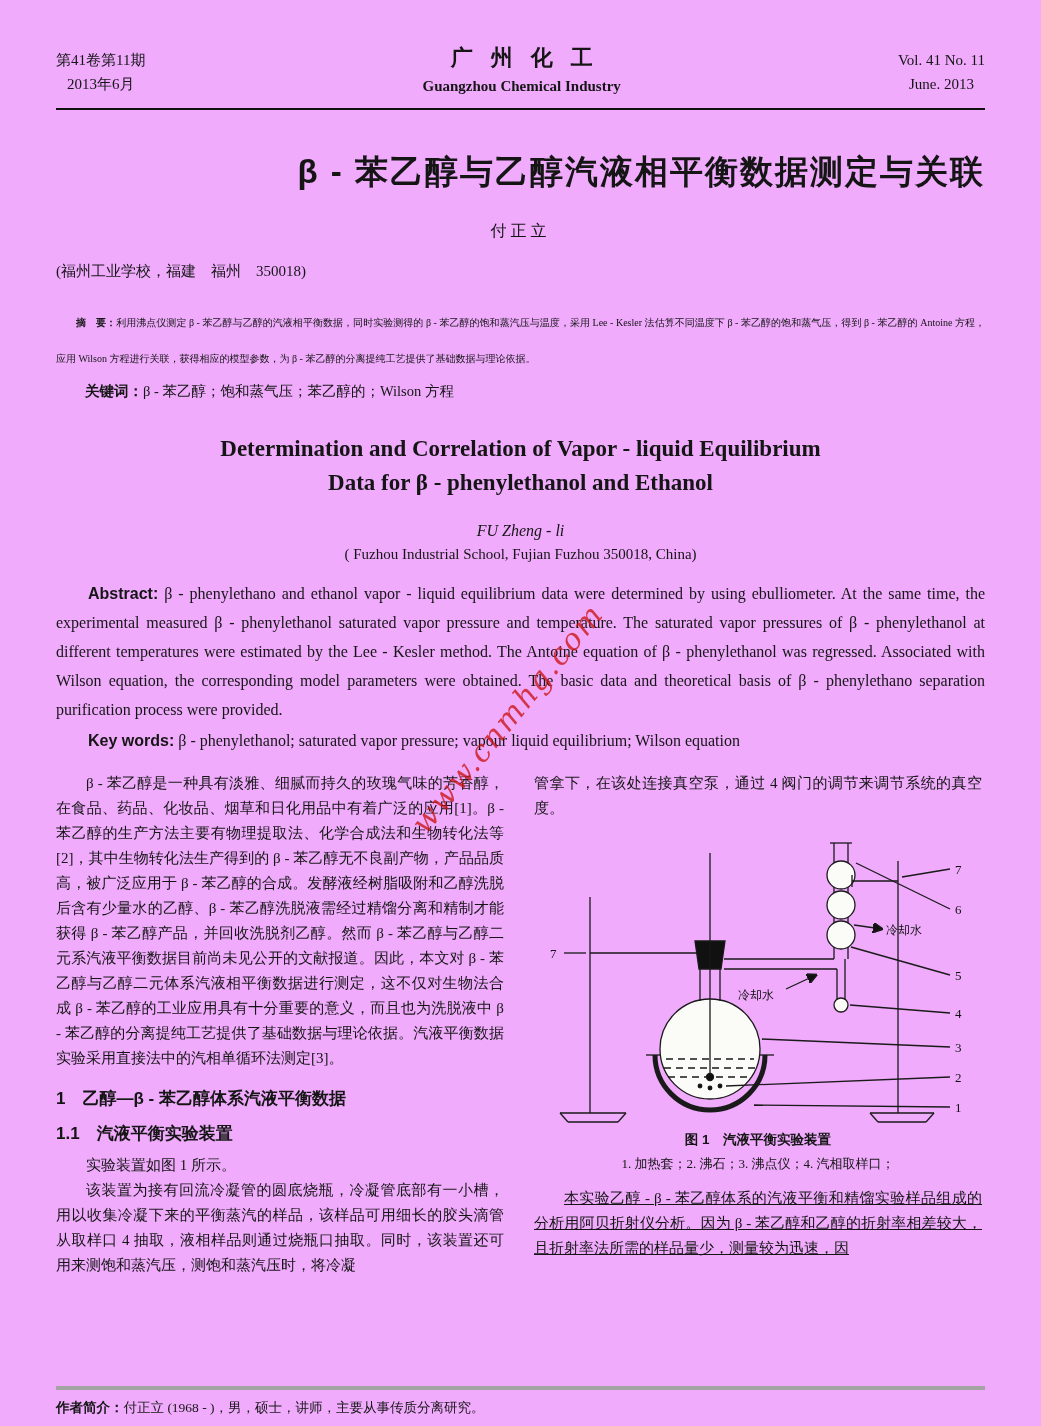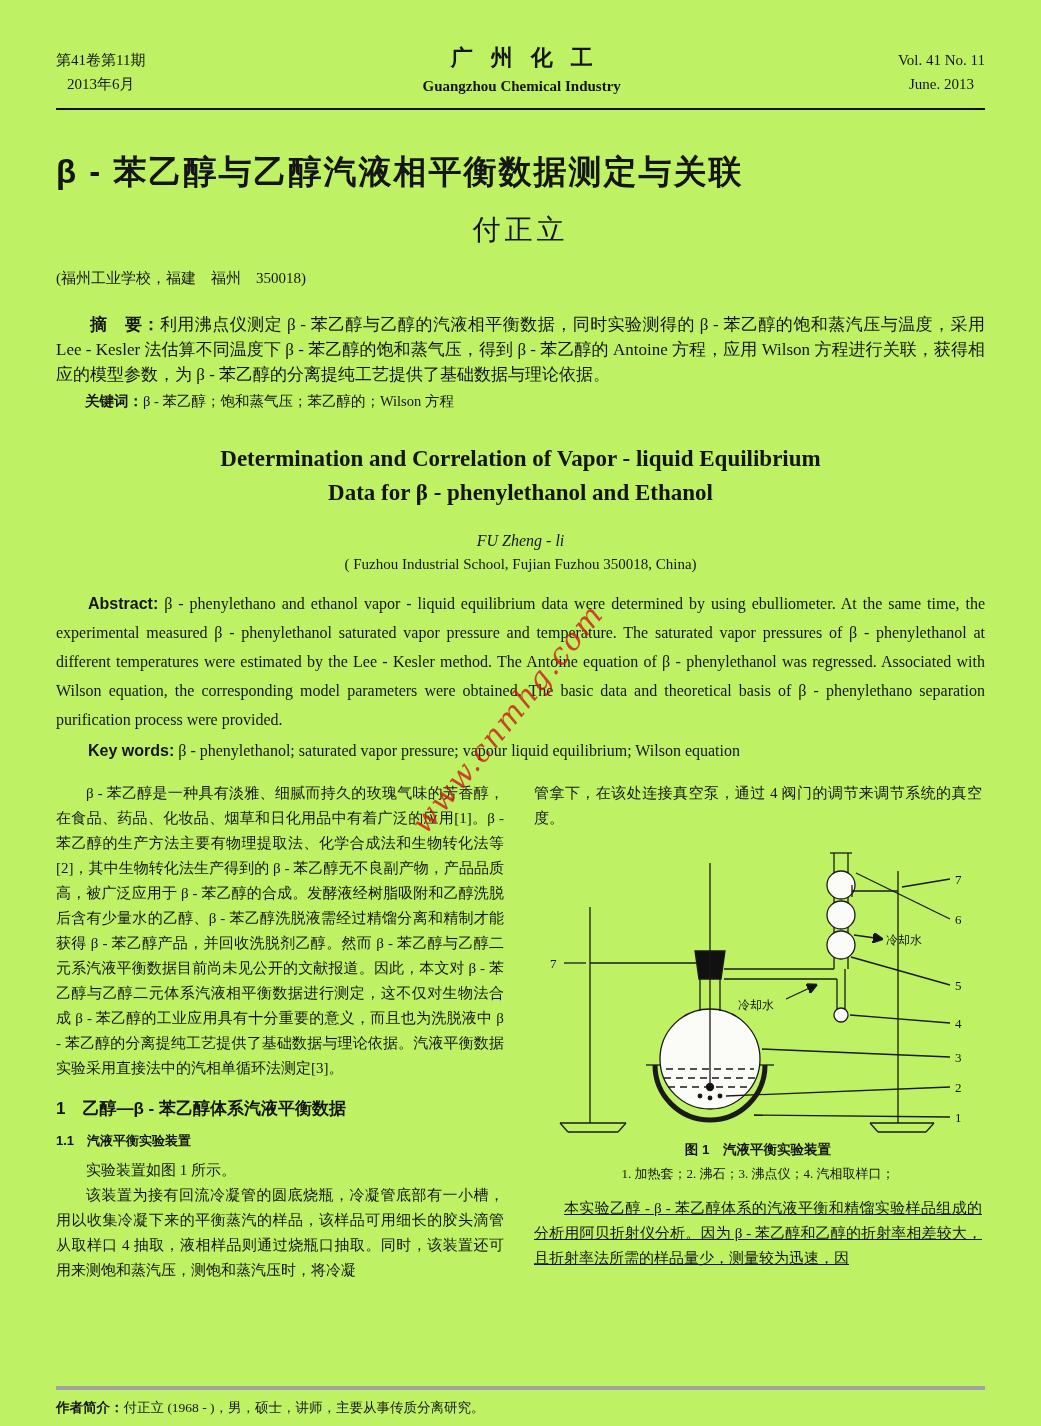--- a/index.html
+++ b/index.html
@@ -1,56 +1,56 @@
 <!DOCTYPE html>
 <html><head>
 <meta charset="utf-8">
 <style>
   * { margin:0; padding:0; box-sizing:border-box; }
   html,body { background:#e8e8e4; }
   .page {
     width:1041px; height:1426px; margin:0 auto; position:relative;
-    background:#bef264; color:#151515; overflow:hidden;
+    background:#f0abfc; color:#151515; overflow:hidden;
     font-family:"Liberation Serif","DejaVu Serif",serif;
     padding:46px 56px 0 56px;
   }
   
   .header { display:flex; justify-content:space-between; align-items:center;
             padding-bottom:10px; border-bottom:2.5px solid #111; }
   .header .hblock { text-align:center; font-size:15px; line-height:24px; }
   .journal-cn { font-size:22px; letter-spacing:18px; text-indent:18px; font-weight:bold; font-family:"Liberation Serif",serif; }
   .journal-en { font-size:15px; font-weight:bold; margin-top:4px; }
   
-  .title-cn { text-align:left; font-size:33px; font-weight:bold; letter-spacing:2px;
+  .title-cn { text-align:right; font-size:33px; font-weight:bold; letter-spacing:2px;
               margin-top:40px; font-family:"Liberation Sans","DejaVu Sans",sans-serif; }
-  .author-cn { text-align:center; font-size:28px; margin-top:16px; letter-spacing:4px; }
+  .author-cn { text-align:center; font-size:16px; margin-top:26px; letter-spacing:4px; }
   .affil-cn { font-size:15px; margin-top:20px; }
   
   .meta-block { margin-top:24px; }
-  .p-abs { font-size:17px; line-height:25px; text-align:justify; text-indent:2em; }
+  .p-abs { font-size:10px; line-height:36px; text-align:justify; text-indent:2em; }
   .p-kw  { font-size:14.5px; line-height:25px; text-indent:2em; margin-top:2px; }
   .p-clc { font-size:14.5px; line-height:25px; text-indent:2em; margin-top:4px; display:flex; }
   .p-clc .seg1 { margin-left:2em; }
   .p-clc .seg2 { margin-left:70px; }
   .p-clc .seg3 { margin-left:80px; }
   .blabel { font-weight:bold; font-family:"Liberation Sans","DejaVu Sans",sans-serif; }
   
   .title-en { text-align:center; font-weight:bold; font-size:23px; line-height:34px; margin-top:28px; }
   .author-en { text-align:center; font-style:italic; font-size:16px; margin-top:22px; }
   .affil-en { text-align:center; font-size:15px; margin-top:6px; }
   .p-abs-en { font-size:16px; line-height:29px; text-align:justify; text-indent:2em; margin-top:16px; }
   .p-kw-en { font-size:16px; line-height:29px; text-indent:2em; margin-top:2px; }
   
   .columns { display:flex; gap:30px; margin-top:16px; }
   .col { width:448px; }
   .p { font-size:15px; line-height:25px; text-align:justify; }
   .indent { text-indent:2em; }
   .sec1 { font-size:17px; font-weight:bold; margin-top:16px;
           font-family:"Liberation Sans","DejaVu Sans",sans-serif; }
-  .sec11 { font-size:13px; font-weight:bold; margin-top:12px;
+  .sec11 { font-size:17px; font-weight:bold; margin-top:12px;
            font-family:"Liberation Sans","DejaVu Sans",sans-serif; }
   .after-sec { margin-top:8px; }
   
   .figure-box { margin-top:6px; text-align:center; }
   .figure-box svg { display:block; margin:0 auto; }
   .fig-caption { text-align:center; font-size:13.5px; font-weight:bold; margin-top:4px;
                  font-family:"Liberation Sans","DejaVu Sans",sans-serif; }
   .fig-legend { text-align:center; font-size:13px; line-height:21px; margin-top:4px; }
   
   .footer { position:absolute; left:56px; right:56px; top:1386px;

